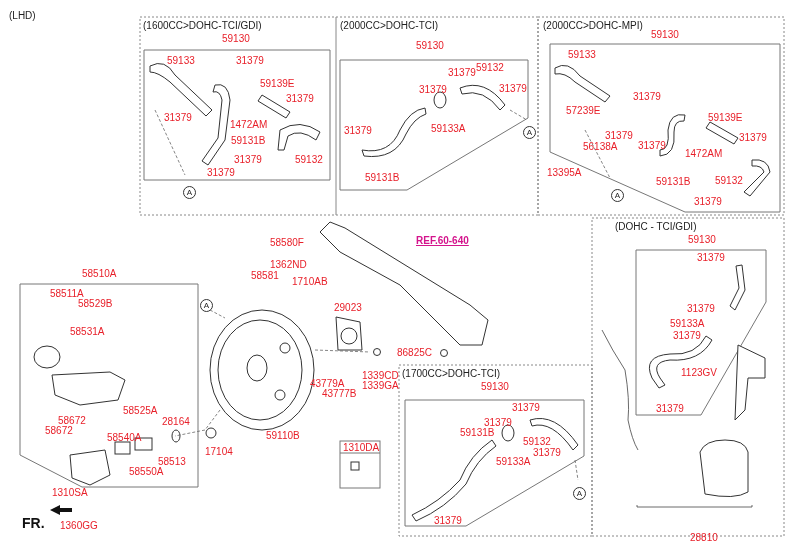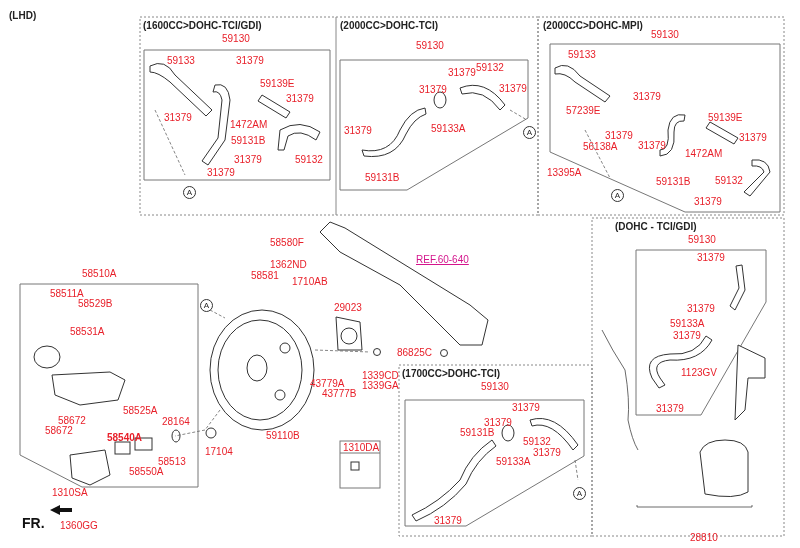--- a/index.html
+++ b/index.html
@@ -1,20 +1,20 @@
 <!DOCTYPE html>
 <html><head>
 <meta charset="utf-8">
 <style>
   html,body{margin:0;padding:0;background:#fff;}
   body{width:800px;height:548px;position:relative;overflow:hidden;font-family:"Liberation Sans",sans-serif;}
   #diagram{position:absolute;left:0;top:0;width:800px;height:548px;}
   .lbl{position:absolute;font-size:10px;color:#e8202a;white-space:nowrap;line-height:11px;cursor:pointer;}
-  .blk{position:absolute;font-size:10px;color:#222;white-space:nowrap;line-height:11px;font-weight:bold;}
-  .ref{position:absolute;font-size:10px;color:#d4148c;font-weight:normal;text-decoration:underline;white-space:nowrap;cursor:pointer;margin-top:19px;}
+  .blk{position:absolute;font-size:10px;color:#222;white-space:nowrap;line-height:11px;}
+  .ref{position:absolute;font-size:10px;color:#d4148c;font-weight:bold;text-decoration:underline;white-space:nowrap;cursor:pointer;}
   .fr{position:absolute;font-size:14px;font-weight:bold;color:#111;}
   .circ{position:absolute;width:11px;height:11px;border:1px solid #333;border-radius:50%;font-size:8px;line-height:11px;text-align:center;color:#222;background:#fff;}
   svg .part{fill:#fff;stroke:#333;stroke-width:1;}
   svg .ln{stroke:#444;stroke-width:0.8;fill:none;}
   svg .dash{stroke:#666;stroke-width:0.8;fill:none;stroke-dasharray:3 2;}
   svg .box{stroke:#777;stroke-width:1;fill:none;}
   svg .dbox{stroke:#888;stroke-width:1;fill:none;stroke-dasharray:2 2;}
 </style>
 </head>
 <body>
@@ -160,21 +160,21 @@
 <div class="lbl" style="left:434px;top:515px;">31379</div>
 <div class="circ" style="left:573px;top:487px;">A</div>
 
 <div class="lbl" style="left:82px;top:268px;">58510A</div>
 <div class="lbl" style="left:50px;top:288px;">58511A</div>
 <div class="lbl" style="left:50px;top:298px;padding-left:28px;">58529B</div>
 <div class="lbl" style="left:42px;top:326px;margin-left:28px;">58531A</div>
 <div class="lbl" style="left:123px;top:405px;">58525A</div>
 <div class="lbl" style="left:58px;top:415px;">58672</div>
 <div class="lbl" style="left:45px;top:425px;">58672</div>
-<div class="lbl" style="left:107px;top:432px;font-weight:bold;">58540A</div>
+<div class="lbl" style="left:107px;top:432px;">58540A</div>
 <div class="lbl" style="left:162px;top:416px;">28164</div>
 <div class="lbl" style="left:158px;top:456px;">58513</div>
 <div class="lbl" style="left:129px;top:466px;">58550A</div>
 <div class="lbl" style="left:52px;top:487px;">1310SA</div>
 <div class="lbl" style="left:60px;top:520px;">1360GG</div>
 <div class="fr" style="left:22px;top:515px;">FR.</div>
 
 <div class="lbl" style="left:270px;top:237px;">58580F</div>
 <div class="lbl" style="left:270px;top:259px;">1362ND</div>
 <div class="lbl" style="left:251px;top:270px;">58581</div>

